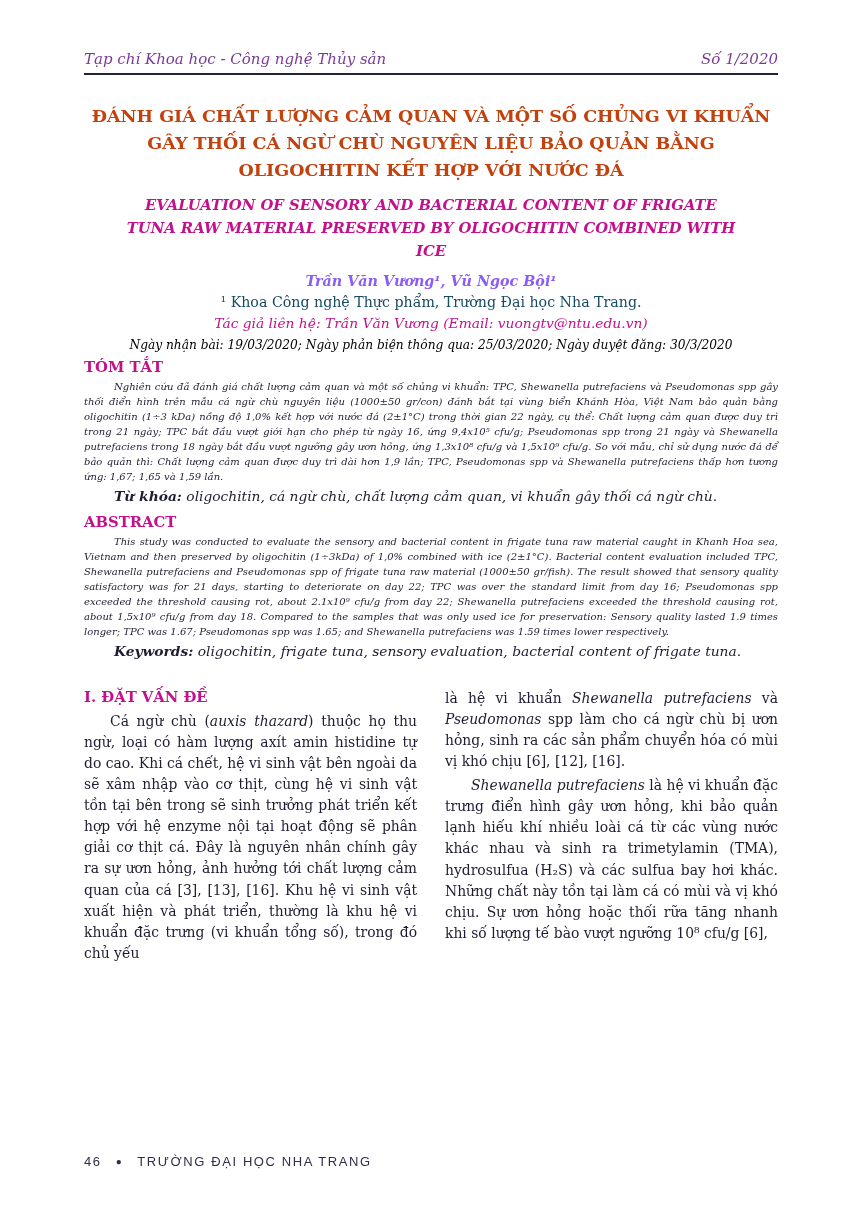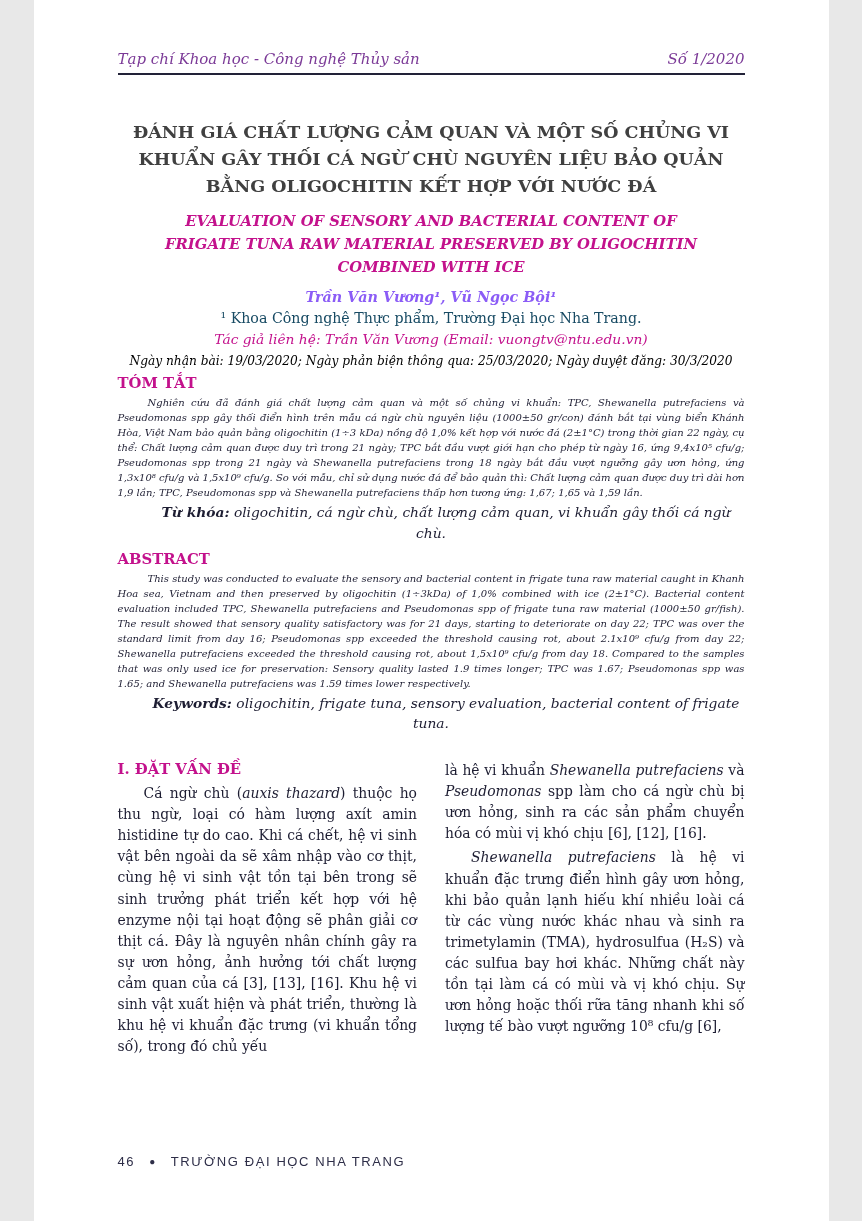--- a/index.html
+++ b/index.html
@@ -1,17 +1,17 @@
 <!DOCTYPE html>
 <html><head>
 <meta charset="utf-8">
 <style>
   html, body { margin: 0; padding: 0; background: #e8e8e8; }
   .page {
-    width: 795px;
+    width: 862px;
     height: 1221px;
     margin: 0 auto;
     background: #ffffff;
     box-sizing: border-box;
     padding: 50px 84px 0 84px;
     position: relative;
     overflow: hidden;
     font-family: "DejaVu Serif", "Liberation Serif", serif;
     color: #1d1d32;
   }
@@ -19,26 +19,26 @@
     display: flex;
     justify-content: space-between;
     align-items: flex-end;
     font-style: italic;
     font-size: 15px;
     color: #7b3a97;
     padding-bottom: 5px;
     border-bottom: 2.5px solid #222238;
   }
   .title-vi {
-    margin: 44px 4px 4px 4px;
+    margin: 28px 4px 4px 4px;
     text-align: center;
     font-weight: bold;
     font-size: 17.5px;
     line-height: 1.55;
-    color: #404040;
+    color: #c2410c;
   }
   .title-en {
     margin: 10px 40px 0 40px;
     text-align: center;
     font-weight: bold;
     font-style: italic;
     font-size: 14.8px;
     line-height: 1.55;
     color: #c3118c;
   }
@@ -83,21 +83,20 @@
     font-style: italic;
     font-size: 10px;
     line-height: 1.5;
   }
   .keywords-line {
     margin: 2px 0 0 0;
     text-indent: 30px;
     font-style: italic;
     font-size: 13.8px;
     line-height: 1.5;
-    text-align: center;
   }
   .keywords-line .kw-label { font-weight: bold; }
   .columns {
     display: flex;
     gap: 28px;
     margin-top: 26px;
   }
   .col { flex: 1 1 0; min-width: 0; }
   .intro-heading {
     margin: 0 0 6px 0;

